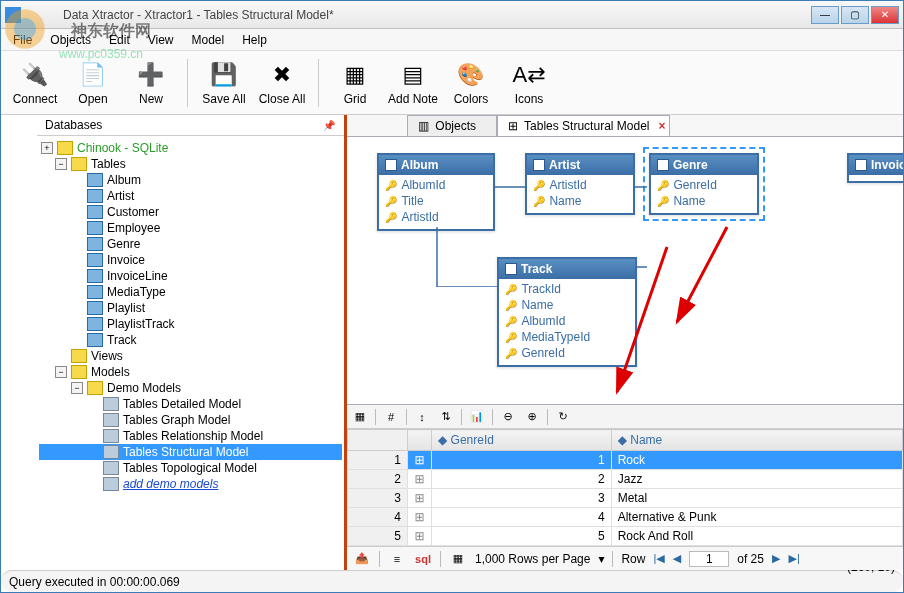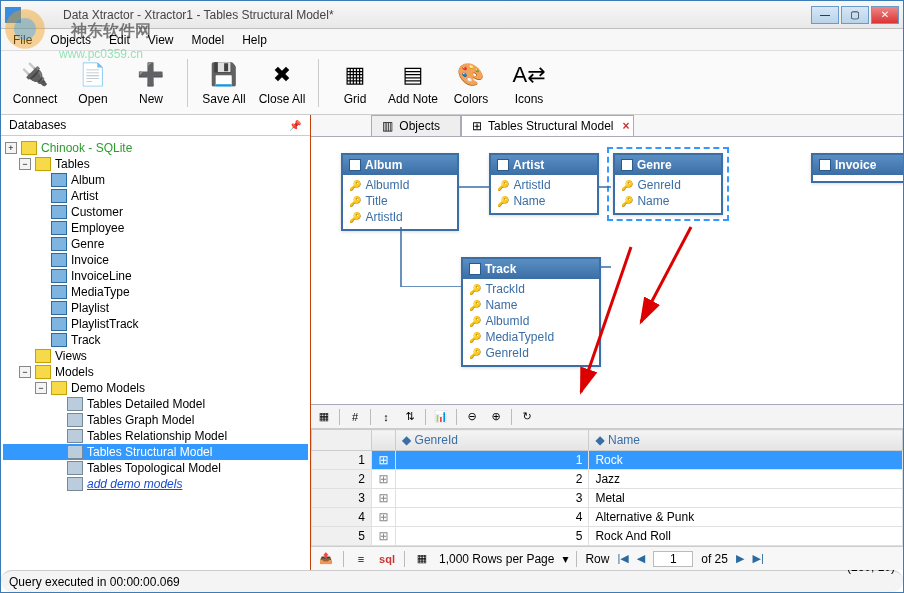--- a/index.html
+++ b/index.html
@@ -18,21 +18,21 @@
 .menu-item { padding: 0 8px; cursor: pointer; }
 
 
 .toolbar { height: 64px; background: #fafafa; border-bottom: 1px solid #ccc; display: flex; align-items: center; padding: 2px 6px; gap: 2px; }
 .tool-btn { width: 56px; height: 56px; display: flex; flex-direction: column; align-items: center; justify-content: center; border: 1px solid transparent; cursor: pointer; gap: 2px; }
 .tool-icon { width: 30px; height: 30px; display: flex; align-items: center; justify-content: center; font-size: 22px; }
 .tool-sep { width: 1px; height: 48px; background: #ccc; margin: 0 6px; }
 
 
 .main { display: flex; height: calc(100% - 28px - 22px - 64px - 22px); }
-.sidebar { width: 310px; border-right: 1px solid #c2410c; display: flex; flex-direction: column; }
+.sidebar { width: 310px; border-right: 3px solid #c2410c; display: flex; flex-direction: column; margin-left: 36px; }
 .side-tab { background: #fff; border-bottom: 1px solid #ccc; padding: 3px 8px; display: flex; align-items: center; }
 .side-pin { margin-left: auto; cursor: pointer; font-size: 10px; }
 .tree { flex: 1; overflow: auto; padding: 4px 2px; }
 .tree-row { display: flex; align-items: center; padding: 1px 2px; gap: 4px; white-space: nowrap; cursor: pointer; }
 .tree-row.selected { background: #3399ff; color: #fff; }
 .tree-toggle { width: 12px; height: 12px; border: 1px solid #888; display: inline-flex; align-items: center; justify-content: center; font-size: 9px; line-height: 1; background: #f4f4f4; }
 .tree-icon { width: 16px; height: 14px; display: inline-block; }
 .ic-db { background: #f7da4a; border: 1px solid #c4a200; }
 .ic-folder { background: #f7da4a; border: 1px solid #c4a200; }
 .ic-table { background: #7db5e0; border: 1px solid #2a6aa0; }

